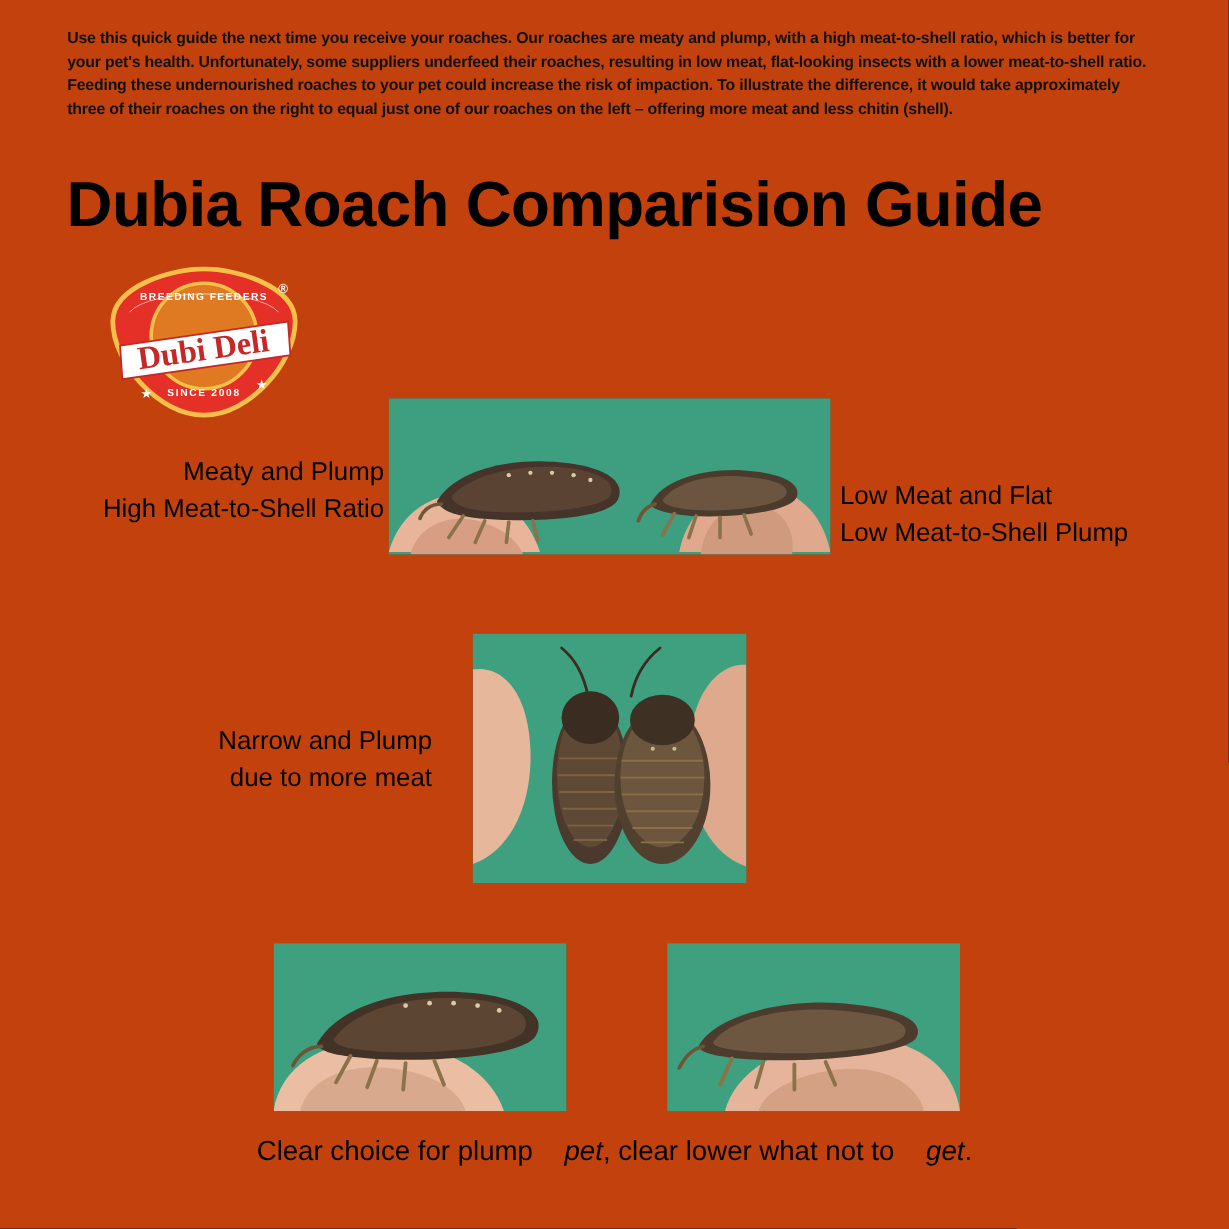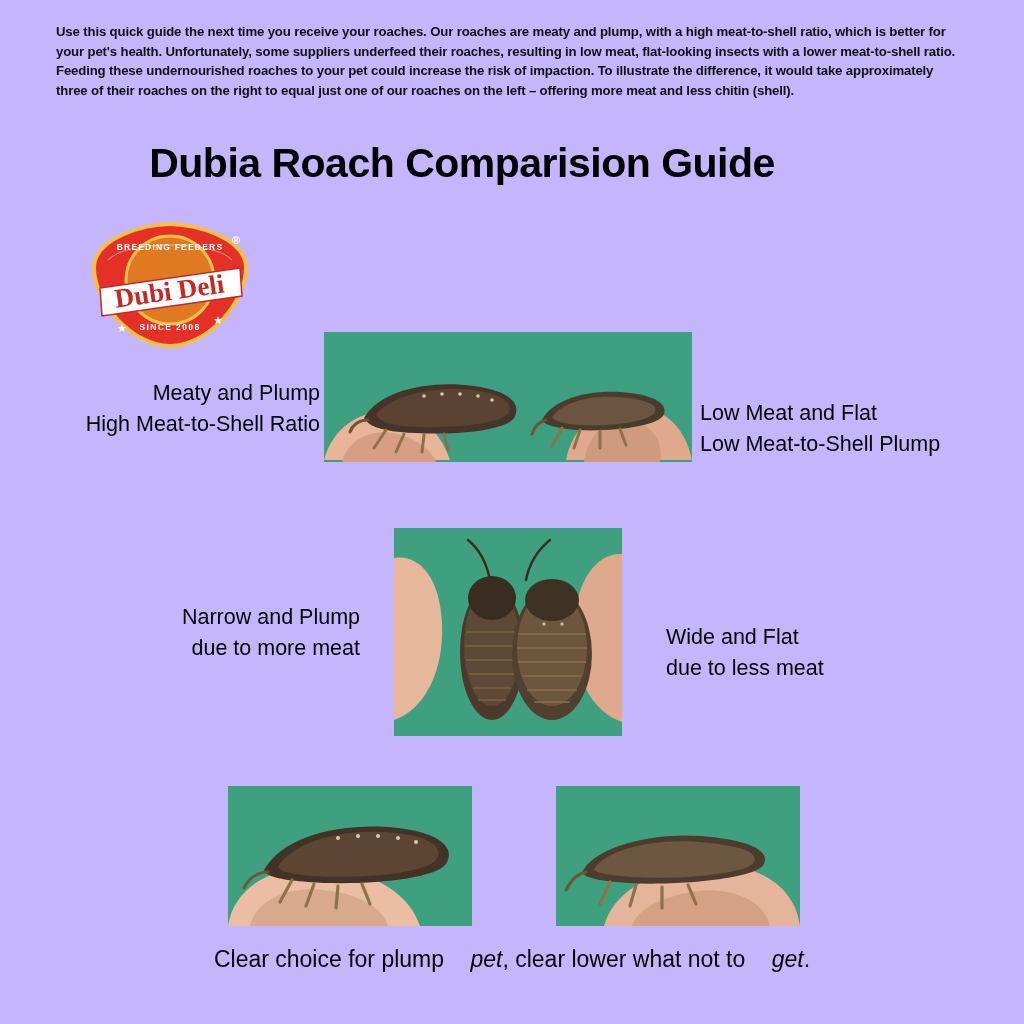--- a/index.html
+++ b/index.html
@@ -29,21 +29,21 @@
     color: #111;
     letter-spacing: -0.15px;
   }
   
   .title {
     position: absolute;
     left: 0;
     top: 140px;
     width: 924px;
     text-align: center;
-    font-size: 41px;
+    font-size: 53px;
     font-weight: bold;
     color: #000;
     letter-spacing: -0.5px;
   }
   
   .logo {
     position: absolute;
     left: 84px;
     top: 222px;
     width: 172px;
@@ -86,21 +86,21 @@
     width: 1024px;
     text-align: center;
     font-size: 23px;
     color: #000;
   }
   .footer-line i { font-style: italic; margin-left: 20px; }
 </style>
 </head>
 <body>
 
-<div id="poster" style="background: #c4b5fd;">
+<div id="poster" style="background: #c2410c;">
 
   <div class="intro">Use this quick guide the next time you receive your roaches. Our roaches are meaty and plump, with a high meat-to-shell ratio, which is better for your pet's health. Unfortunately, some suppliers underfeed their roaches, resulting in low meat, flat-looking insects with a lower meat-to-shell ratio. Feeding these undernourished roaches to your pet could increase the risk of impaction. To illustrate the difference, it would take approximately three of their roaches on the right to equal just one of our roaches on the left – offering more meat and less chitin (shell).</div>
 
   <div class="title">Dubia Roach Comparision Guide</div>
 
   <div class="logo">
     <svg width="172" height="130" viewBox="0 0 172 130">
       <g>
         <path d="M10 46 C10 16, 60 2, 86 2 C112 2, 162 16, 162 46 C162 80, 124 124, 86 124 C48 124, 10 80, 10 46 Z" fill="#e53027" stroke="#f5c04a" stroke-width="4"></path>
         <circle cx="86" cy="58" r="44" fill="#e07a22" stroke="#f5c04a" stroke-width="3"></circle>
@@ -202,24 +202,20 @@
         <circle cx="150" cy="96" r="1.7"></circle>
           <circle cx="168" cy="96" r="1.7"></circle>
       </g>
     </svg>
   </div>
 
   <div class="caption cap-left" style="left:40px; top:602px; width:320px;">
     <div>Narrow and Plump</div>
     <div>due to more meat</div>
   </div>
-  <div class="caption cap-right" style="left:666px; top:602px; width:320px;">
-    <div>Wide and Flat</div>
-    <div>due to less meat</div>
-  </div>
 
   <div class="photo" style="left:228px; top:786px; width:244px; height:140px;">
     <svg width="244" height="140" viewBox="0 0 244 140">
       <rect width="244" height="140" fill="#3fa07f"></rect>
       <path d="M0 140 C6 100, 46 78, 96 82 C150 86, 182 110, 192 140 Z" fill="#ebbda3"></path>
       <path d="M22 140 C28 114, 60 100, 96 104 C134 108, 156 124, 160 140 Z" fill="#d9a98d"></path>
       <path d="M36 84 C56 48, 118 36, 170 42 C212 47, 228 62, 218 78 C206 94, 132 100, 80 96 C56 94, 40 92, 36 84 Z" fill="#433327"></path>
       <path d="M50 80 C70 52, 122 42, 168 47 C204 51, 216 62, 208 74 C196 88, 130 93, 84 90 C62 88, 52 86, 50 80 Z" fill="#5c4533"></path>
       <g fill="#d9cba8">
         <circle cx="110" cy="52" r="2"></circle>

